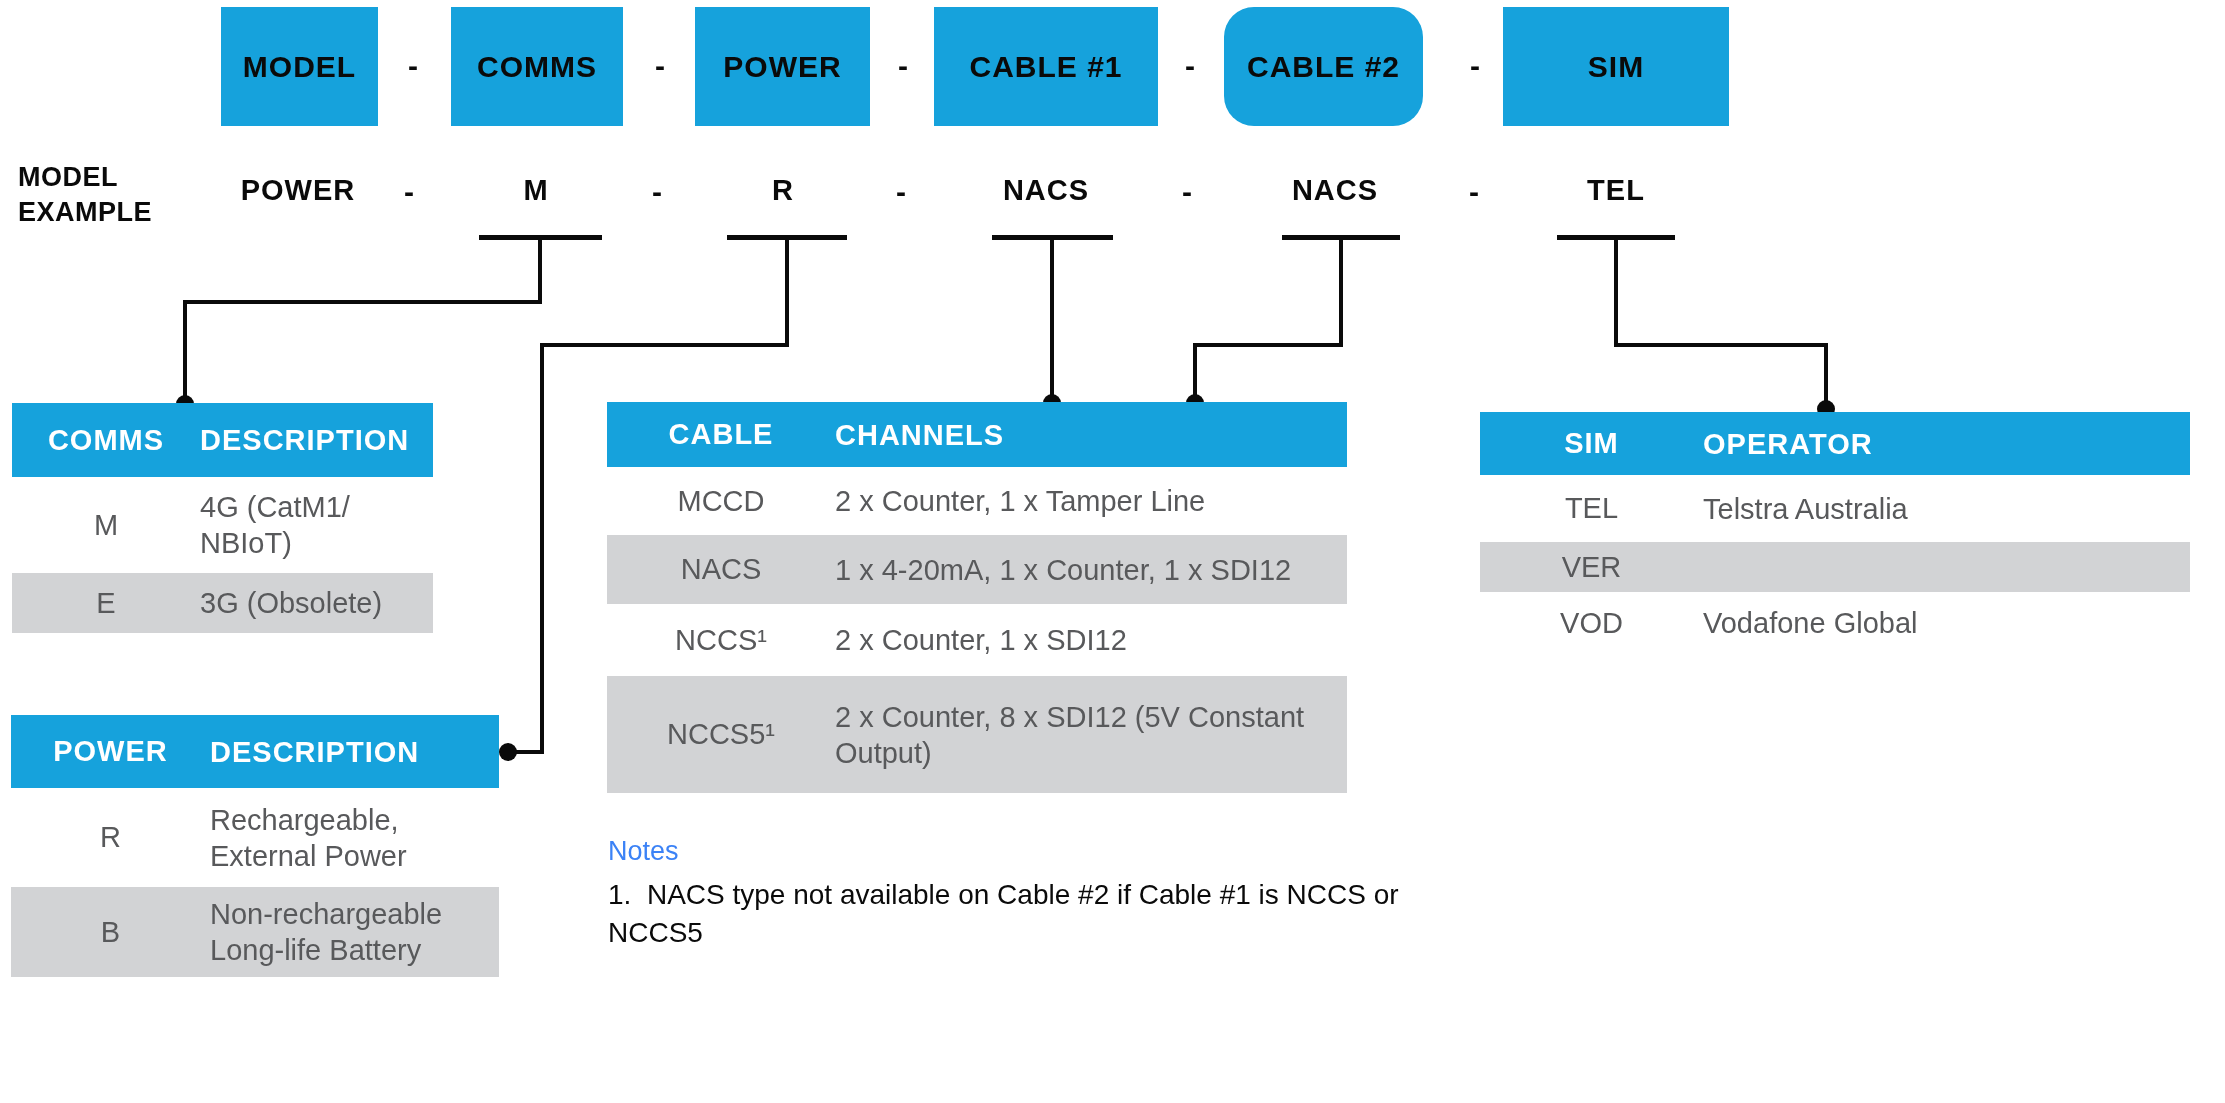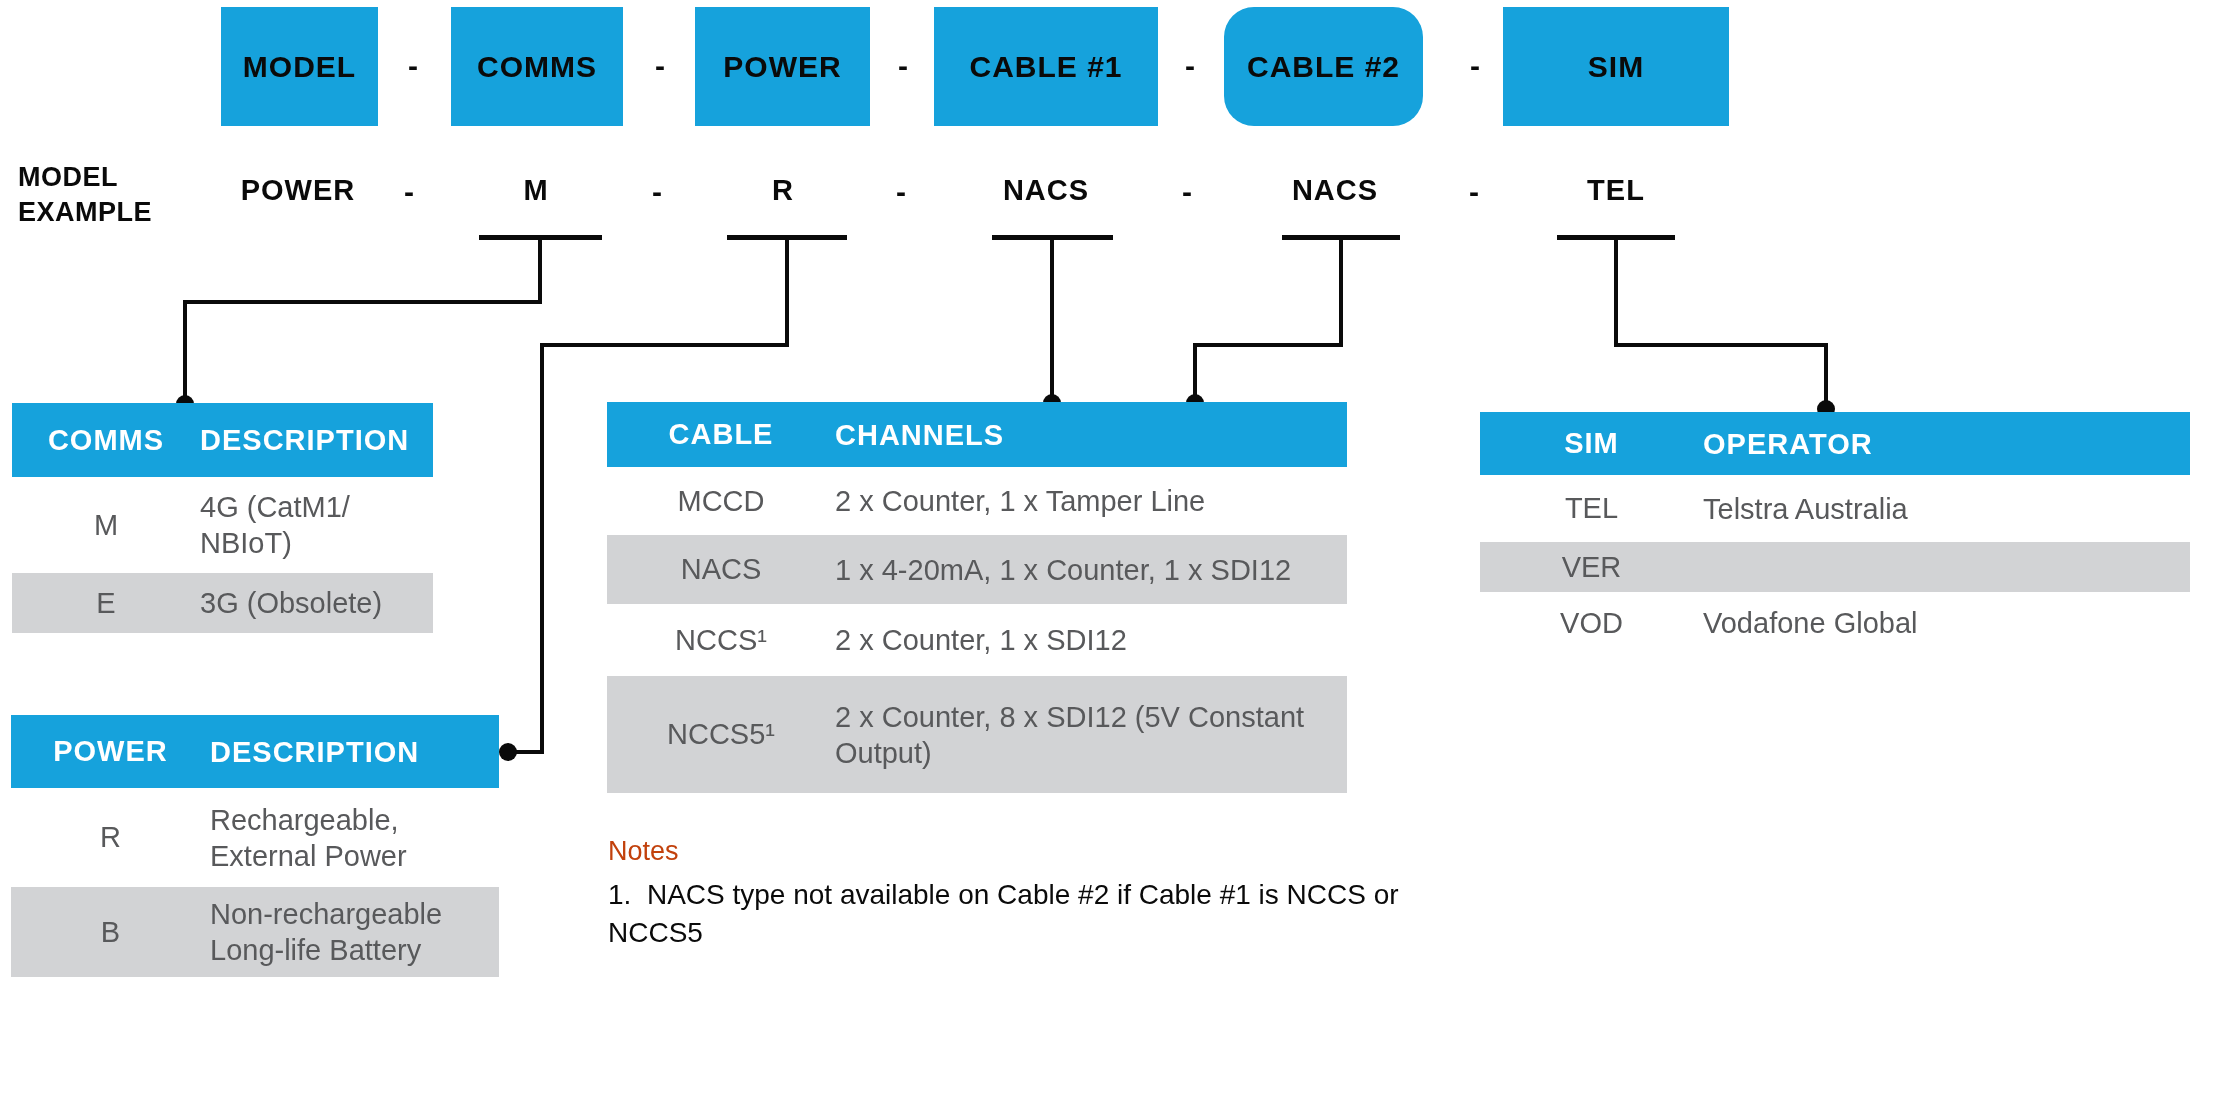--- a/index.html
+++ b/index.html
@@ -35,21 +35,21 @@
   .dot{position:absolute;width:18px;height:18px;border-radius:50%;background:var(--line-black);}
   .dtable{position:absolute;}
   .trow{display:flex;align-items:center;}
   .trow.head{background:var(--accent-blue);color:#ffffff;font-weight:700;letter-spacing:1px;}
   .trow.gray{background:var(--row-gray);}
   .tkey{flex:0 0 auto;text-align:center;font-size:29px;white-space:pre-line;}
   .tdesc{flex:1 1 auto;font-size:29px;line-height:36px;white-space:pre-line;text-align:left;}
   .trow:not(.head){color:var(--body-text);}
   .trow.head .tkey,.trow.head .tdesc{font-size:29px;}
   .notes-title{
-    position:absolute;left:608px;top:836px;color:#c2410c;font-size:27px;
+    position:absolute;left:608px;top:836px;color:#3b82f6;font-size:27px;
   }
   .notes-item{
     position:absolute;left:608px;top:876px;color:#0a0a0a;font-size:28px;
     line-height:38px;white-space:pre-wrap;
   }
 </style>
 </head>
 <body>
 
 <div class="canvas">

